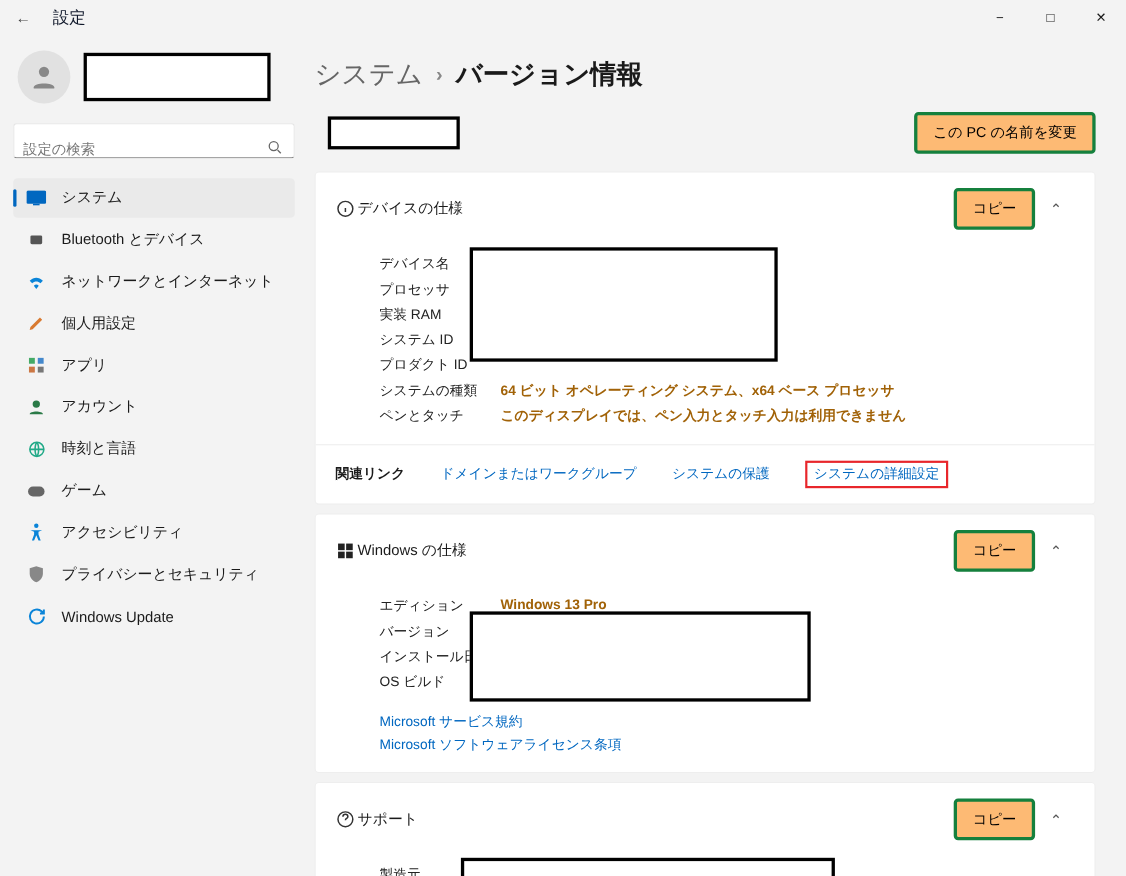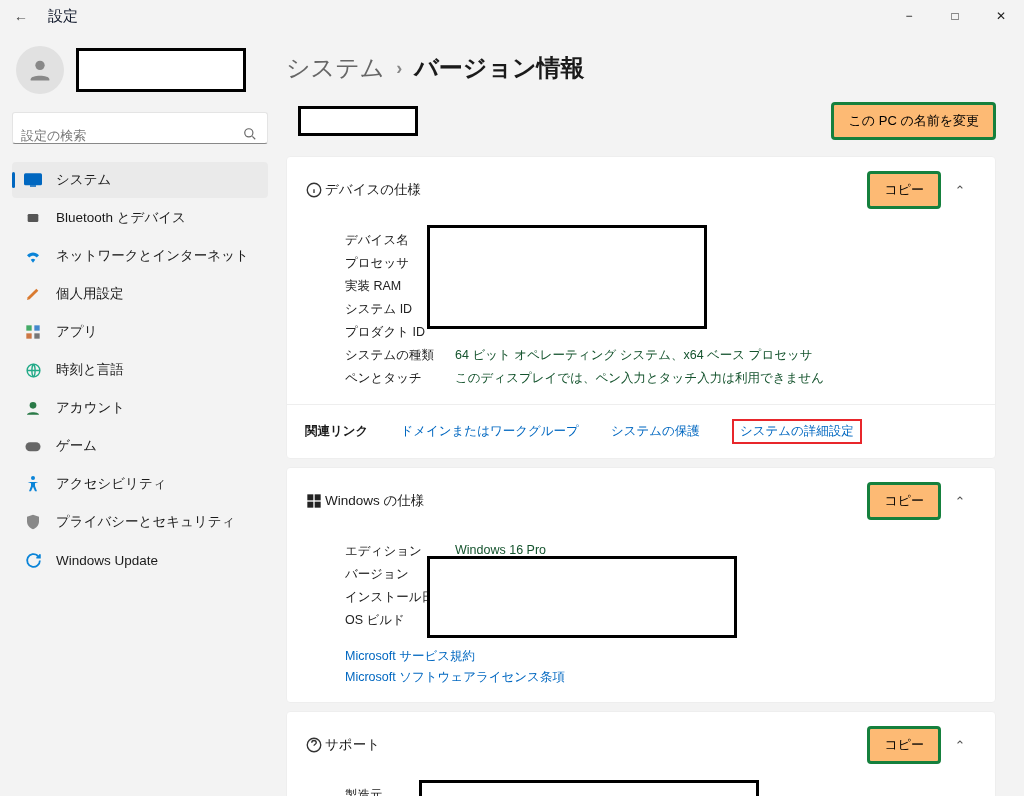--- a/index.html
+++ b/index.html
@@ -28,21 +28,21 @@
     .bcrumb .sep{ color:#888; font-size:18px; }
     .pcrow { display:flex; align-items:center; margin-bottom:16px; gap:12px;}
     .btn { background:#fdba74; border:3px solid #15803d; border-radius:4px; padding:7px 14px; font-size:13px; cursor:pointer; }
     .card { background:#fff; border:1px solid #eee; border-radius:4px; margin-bottom:8px; }
     .cardhead { display:flex; align-items:center; padding:14px 18px; gap:2px;justify-content:flex-end; }
     .cardhead .ht { flex:1; font-size:13.5px; }
     .chev { width:34px; text-align:center; color:#555; }
     .specs { padding:6px 18px 14px 58px; }
     .specrow { display:flex; padding:3px 0; font-size:12.5px; }
     .speclabel { width:110px; color:#222; }
-    .specval { color:#14532d; flex:1;}
+    .specval { color:#a16207; flex:1;font-weight:bold;}
     .rel { display:flex; align-items:center; gap:32px; padding:14px 18px; border-top:1px solid #eee; font-size:13px; }
     .rel .lbl{ font-weight:600; font-size:12.5px;}
     .link { color:#0067c0; cursor:pointer; font-size:12.5px;}
     .hl { border:2.5px solid #e8262b; padding:2px 6px; }
     .smlinks{ padding:0 0 14px 58px;}
     .smlinks div{ color:#0067c0; font-size:12.5px; padding:2px 0; cursor:pointer;}
   </style>
 </head>
 <body>
 
@@ -116,35 +116,35 @@
               <rect x="2" y="2" width="8" height="8" fill="#4a6"></rect>
               <rect x="14" y="2" width="8" height="8" fill="#48c"></rect>
               <rect x="2" y="14" width="8" height="8" fill="#c74"></rect>
               <rect x="14" y="14" width="8" height="8" fill="#777"></rect>
             </svg>
           </span>
           <span>アプリ</span>
         </div>
       <div class="navitem">
           <span class="icn">
+            <svg width="16" height="16" viewBox="0 0 24 24" fill="#2a7a47">
+              <circle cx="12" cy="8" r="5"></circle>
+              <path d="M3 22c0-5 18-5 18 0z"></path>
+            </svg>
+          </span>
+          <span>アカウント</span>
+        </div>
+      <div class="navitem">
+          <span class="icn">
             <svg width="17" height="17" viewBox="0 0 24 24" fill="none" stroke="#2a8" stroke-width="2">
               <circle cx="12" cy="12" r="9"></circle>
               <path d="M3 12h18M12 3c3 3 3 15 0 18M12 3c-3 3-3 15 0 18"></path>
             </svg>
           </span>
           <span>時刻と言語</span>
-        </div>
-      <div class="navitem">
-          <span class="icn">
-            <svg width="16" height="16" viewBox="0 0 24 24" fill="#2a7a47">
-              <circle cx="12" cy="8" r="5"></circle>
-              <path d="M3 22c0-5 18-5 18 0z"></path>
-            </svg>
-          </span>
-          <span>アカウント</span>
         </div>
       <div class="navitem">
           <span class="icn">
             <svg width="18" height="14" viewBox="0 0 24 18" fill="#666">
               <rect x="2" y="4" width="20" height="12" rx="6"></rect>
             </svg>
           </span>
           <span>ゲーム</span>
         </div>
       <div class="navitem">
@@ -244,21 +244,21 @@
               <rect x="13" y="13" width="9" height="9"></rect>
             </svg>
           </span>
         <span class="ht">Windows の仕様</span>
         <button class="btn">コピー</button>
         <span class="chev">⌃</span>
       </div>
       <div class="specs" style="position:relative;">
         <div class="specrow">
             <div class="speclabel">エディション</div>
-            <div class="specval">Windows 16 Pro</div>
+            <div class="specval">Windows 13 Pro</div>
           </div>
         <div class="specrow">
             <div class="speclabel">バージョン</div>
           </div>
         <div class="specrow">
             <div class="speclabel">インストール日</div>
           </div>
         <div class="specrow">
             <div class="speclabel">OS ビルド</div>
           </div>

